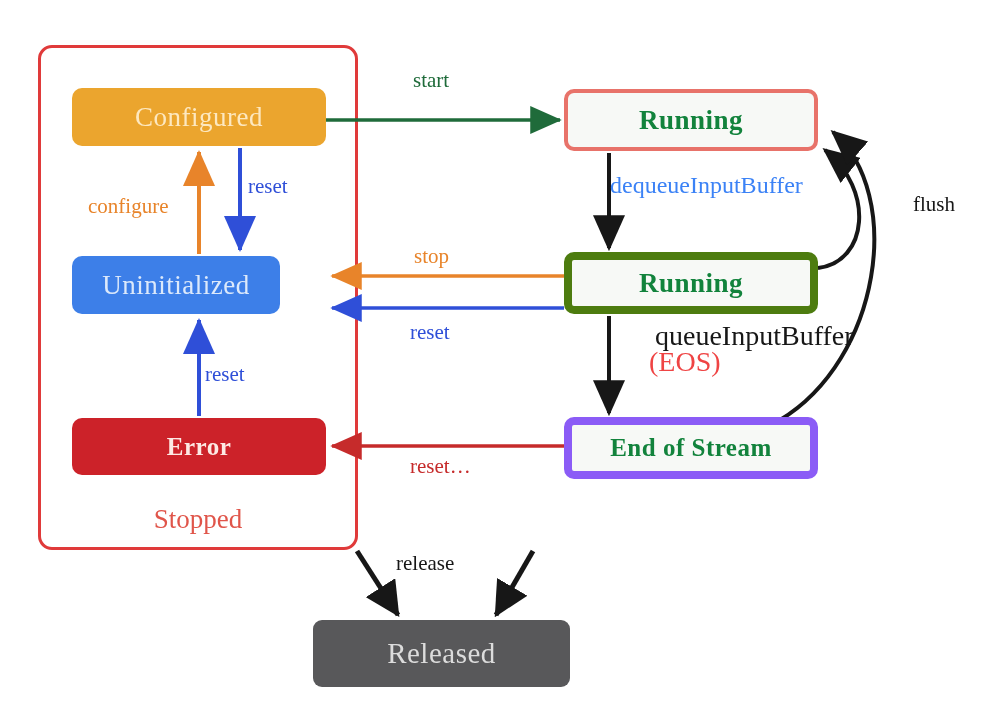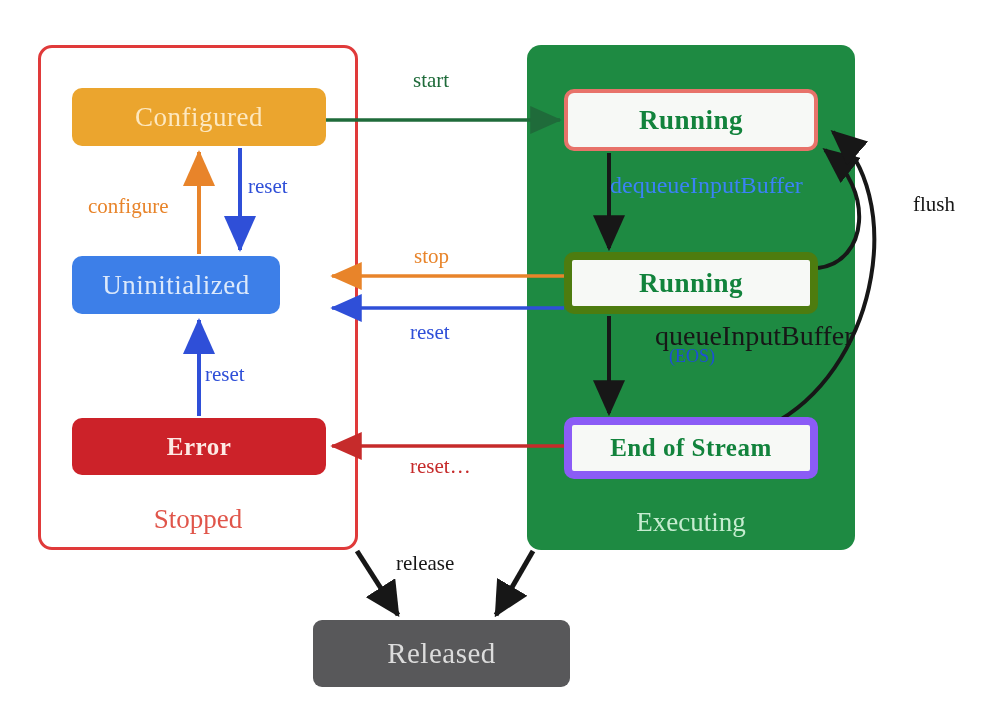--- a/index.html
+++ b/index.html
@@ -129,34 +129,31 @@
   #lbl-stop    { left: 414px; top: 244px; color: #e8842a; }
   #lbl-reset-mid { left: 410px; top: 320px; color: #2f4fd8; }
   #lbl-error   { left: 410px; top: 454px; color: #c62b2b; }
   #lbl-configure { left: 88px;  top: 194px; color: #e8842a; }
   #lbl-reset-top { left: 248px; top: 174px; color: #2f4fd8; }
   #lbl-reset-bottom { left: 205px; top: 362px; color: #2f4fd8; }
   #lbl-release { left: 396px; top: 551px; color: #171717; }
   #lbl-flush   { left: 913px; top: 192px; color: #171717; font-family: Liberation Serif, serif; }
   #lbl-dequeue { left: 610px; top: 172px; color: #3b82f6; font-size: 24px; }
   #lbl-queue   { left: 621px; top: 320px; color: #171717; font-size: 28px; margin-left: 34px; }
-  #lbl-queue2  { left: 669px; top: 346px; color: #1d4ed8; font-size: 18px; }
+  #lbl-queue2  { left: 649px; top: 346px; color: #ef4444; font-size: 28px; }
 </style>
 </head>
 <body>
 
 <div id="diagram-root">
 
   <div id="group-stopped">
     <div class="group-label" id="label-stopped">Stopped</div>
   </div>
 
-  <div id="group-executing">
-    <div class="group-label" id="label-executing">Executing</div>
-  </div>
 
   <svg class="svg-layer" viewBox="0 0 988 709" xmlns="http://www.w3.org/2000/svg">
     <defs>
       <marker id="ah-green" markerWidth="9" markerHeight="8" refX="8.5" refY="4" orient="auto" markerUnits="strokeWidth">
         <path d="M0,0 L9,4 L0,8 z" fill="#1f6b3a"></path>
       </marker>
       <marker id="ah-orange" markerWidth="9" markerHeight="8" refX="8.5" refY="4" orient="auto" markerUnits="strokeWidth">
         <path d="M0,0 L9,4 L0,8 z" fill="#e8842a"></path>
       </marker>
       <marker id="ah-blue" markerWidth="9" markerHeight="8" refX="8.5" refY="4" orient="auto" markerUnits="strokeWidth">

